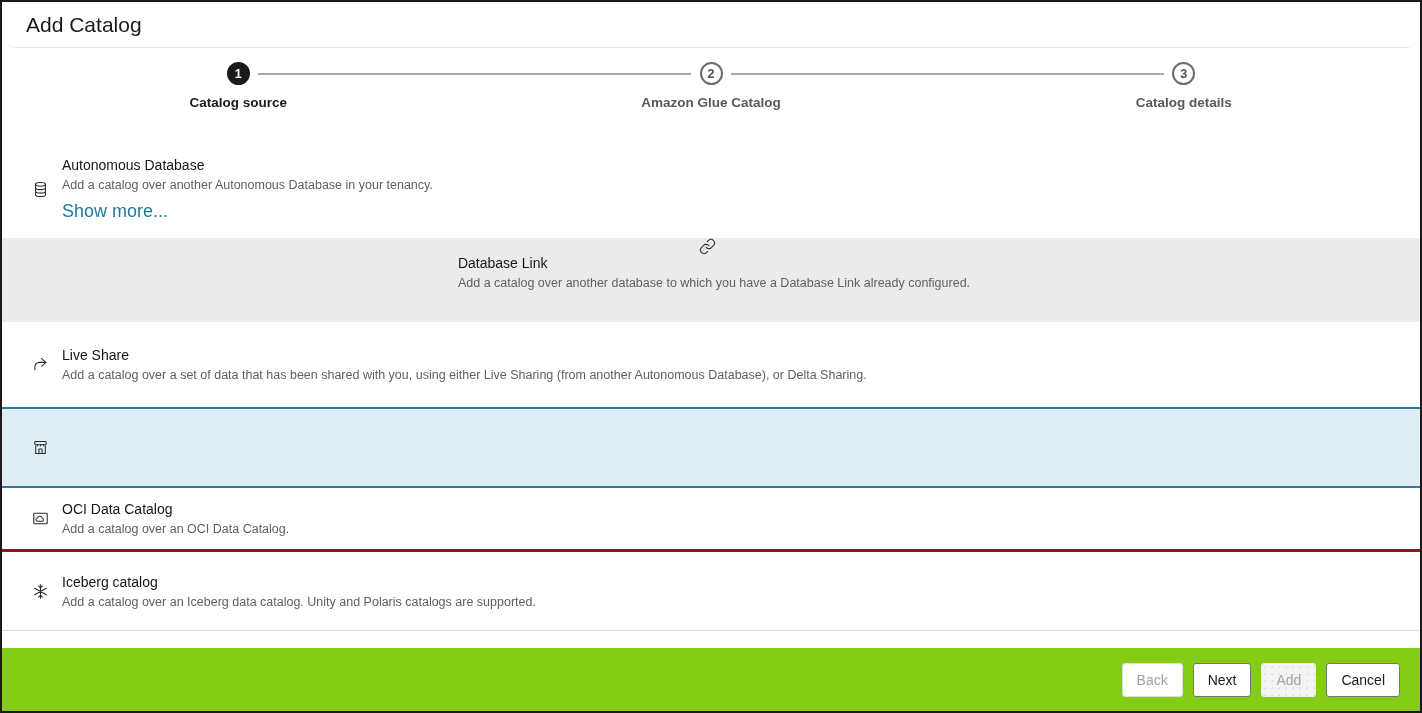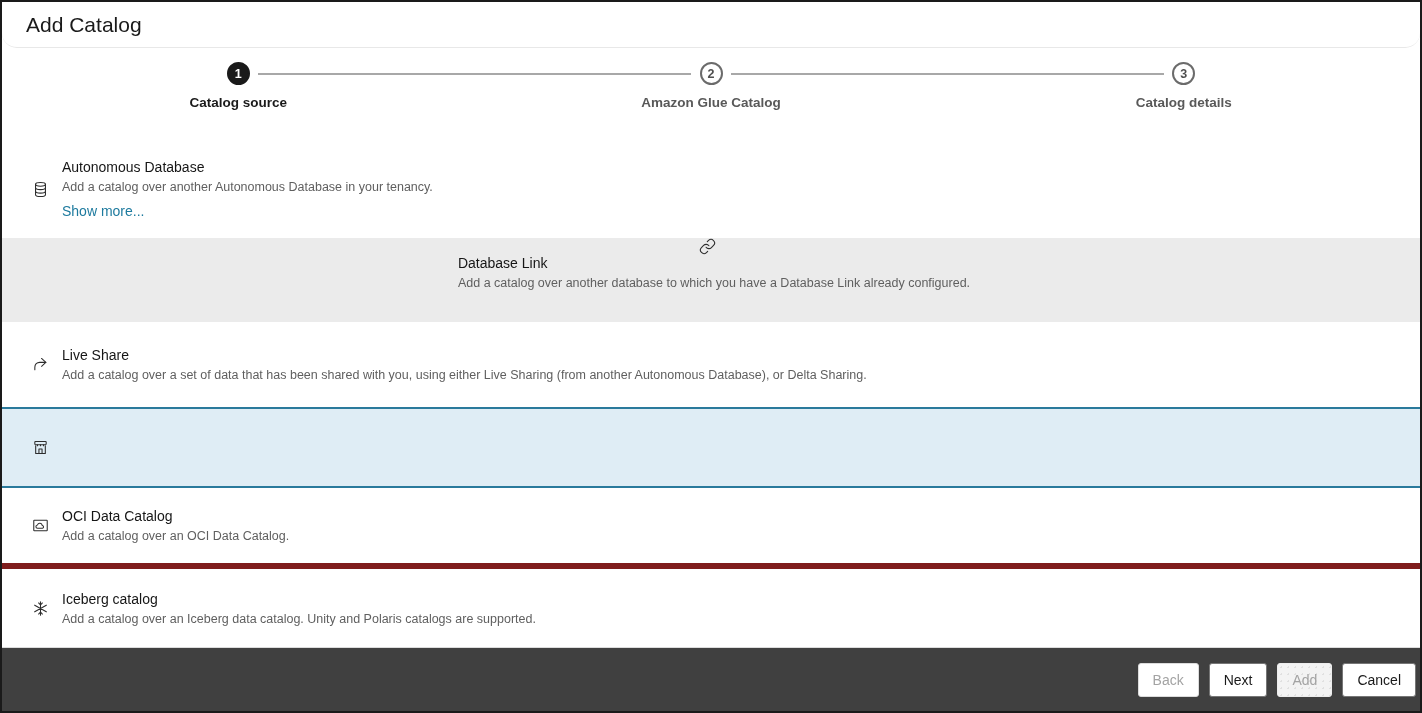--- a/index.html
+++ b/index.html
@@ -63,49 +63,49 @@
   .option {
     display:flex; align-items:center;
     padding:0 24px 0 30px;
     background:#fff;
     cursor:pointer;
   }
   .option:nth-child(1) { height:98px; }
   .option:nth-child(2) { height:84px;flex-direction:column; }
   .option:nth-child(3) { height:85px; }
   .option:nth-child(4) { height:81px; }
-  .option:nth-child(5) { height:81px; border-bottom:6px solid #7f1d1d; }
+  .option:nth-child(5) { height:64px; border-bottom:3px solid #7f1d1d; }
   .option:nth-child(6) { height:79px; border-bottom:1px solid #dcdcdc; }
   .option.state-hover { background:var(--hover-row-bg,#ebebeb); }
   .option.state-selected {
     background:var(--selected-row-bg,#dfedf5);
     border-top:2px solid var(--selected-row-border,#2a7a9c);
     border-bottom:2px solid var(--selected-row-border,#2a7a9c);
   }
   .opt-icon {
     width:17px; height:23px; flex:0 0 17px;
     margin-right:13px;
     display:flex; align-items:center; justify-content:center;
   }
   .opt-icon svg { width:17px; height:17px; stroke:#2d2d2d; fill:none;
     stroke-width:1.5; stroke-linecap:round; stroke-linejoin:round; }
   .opt-body { display:flex; flex-direction:column; }
   .opt-title { font-size:14px; color:#161616; margin-bottom:5px; }
   .opt-desc { font-size:12.5px; color:#5f5f5f; }
   .opt-link {
-    margin-top:9px; font-size:14px;
+    margin-top:9px; font-size:18px;
     color:var(--link-color,#1d7a9e);
     text-decoration:none; cursor:pointer; width:max-content;
   }
 
   
   .footer {
     height:63px; flex:0 0 63px;
     display:flex; align-items:center; justify-content:flex-end;
-    gap:10px; padding-right:4px; background:#404040;
+    gap:10px; padding-right:20px; background:#84cc16;
   }
   .btn {
     min-width:48px; height:34px;
     padding:0 14px;
     font-family:"Liberation Sans", sans-serif;
     font-size:14px; border-radius:3px;
     background:#fff; border:1px solid #767676; color:#1a1a1a;
     cursor:pointer;
   }
   .btn.disabled {

